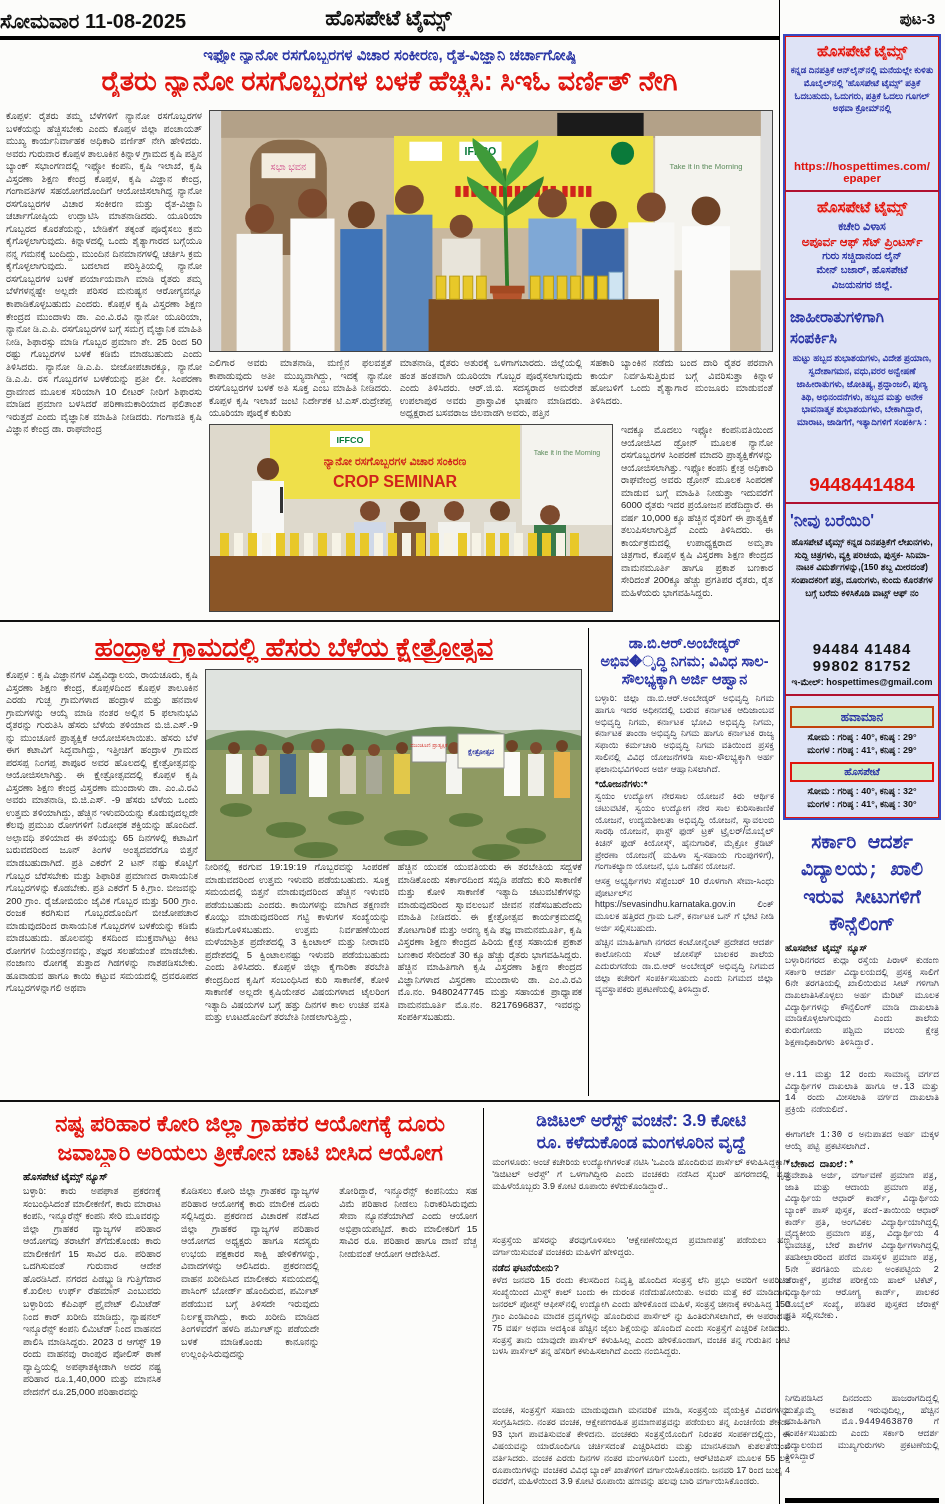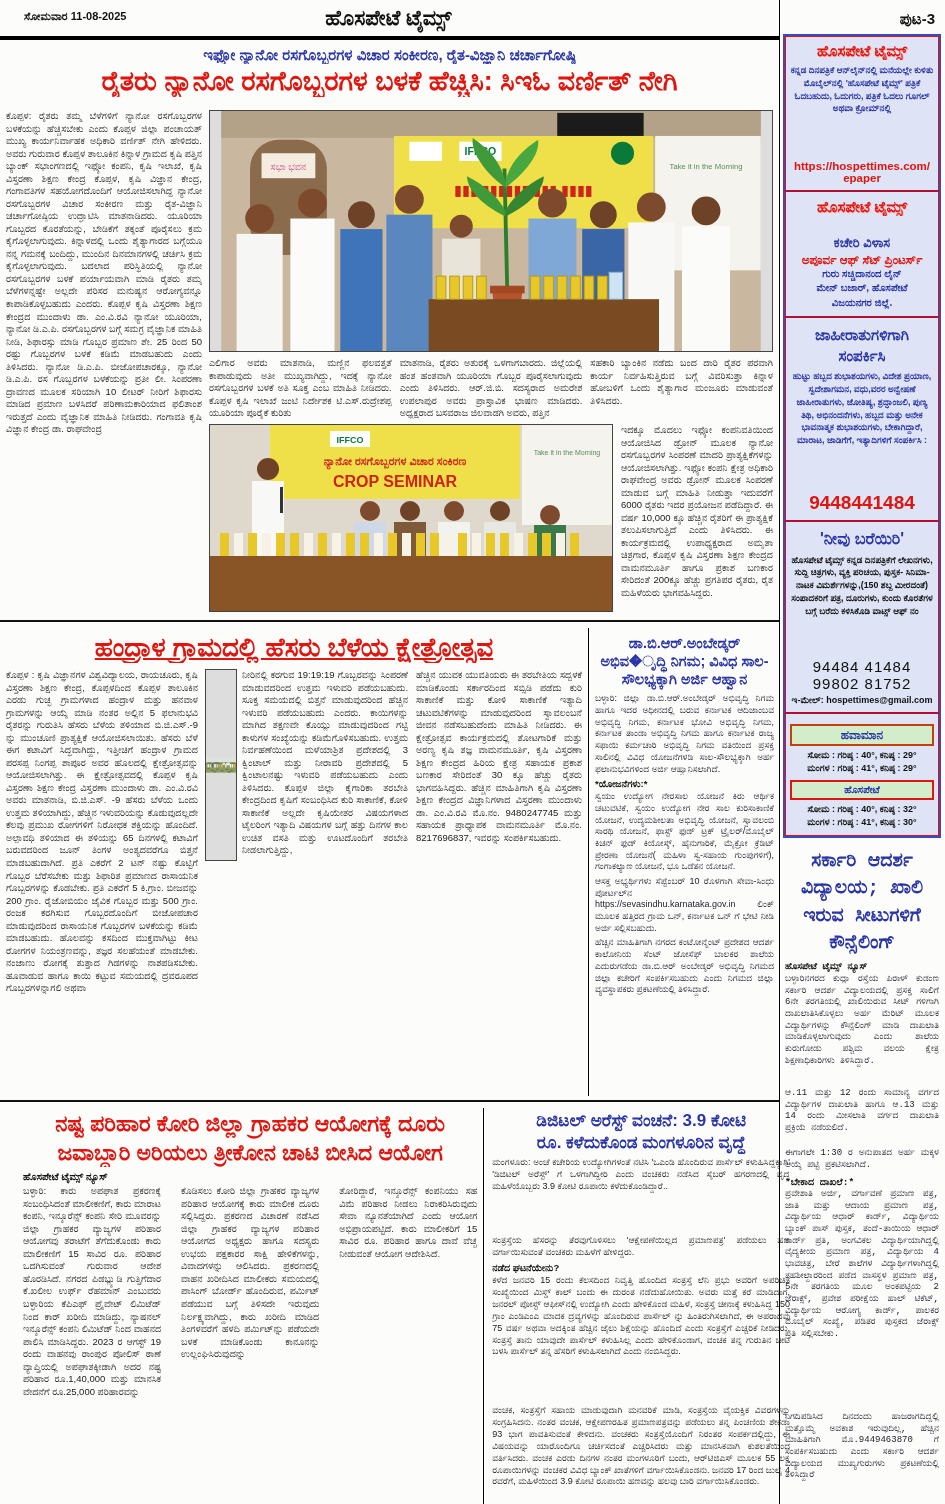--- a/index.html
+++ b/index.html
@@ -1,20 +1,20 @@
 <!DOCTYPE html>
 <html><head>
 <meta charset="utf-8">
 <style>
   html,body{margin:0;padding:0;background:#888;}
   .page{position:relative;width:945px;height:1504px;background:#fcfcfa;margin:0 auto;
         font-family:"Liberation Sans","DejaVu Sans",sans-serif;color:#1d1d1d;overflow:hidden;}
   .abs{position:absolute;}
   
-  .hdr-date{left:24px;top:10px;font-size:11px;font-weight:bold;color:#111;text-align:right;}
+  .hdr-date{left:0;top:10px;font-size:20px;font-weight:bold;color:#111;text-align:right;}
   .masthead{left:0;top:6px;width:777px;text-align:center;font-size:21px;font-weight:bold;color:#111;}
   .pageno{right:10px;top:10px;font-size:15px;font-weight:bold;color:#111;}
   .hdr-rule{left:0;top:36px;width:779px;height:0;border-top:3px solid #000;border-bottom:1px solid #000;}
   
   .main{position:absolute;left:0;top:0;width:779px;height:1504px;border-right:1px solid #000;}
   .kicker{left:0;top:46px;width:779px;text-align:center;font-size:15px;font-weight:bold;
           color:#2a35a5;white-space:nowrap;overflow:hidden;}
   .headline-red{color:#e0150e;font-weight:bold;}
   .h1line{left:0;top:66px;width:779px;text-align:center;font-size:27px;white-space:nowrap;overflow:hidden;}
   .bodytxt{font-size:9.5px;line-height:1.32;text-align:justify;color:#222;overflow:hidden;}
@@ -26,21 +26,21 @@
   .strip3 .col{flex:1;}
   .row2{display:flex;gap:8px;height:188px;}
   .photo-frame{border:1px solid #444;background:#ddd;}
   .hrule1{left:0;top:620px;width:779px;border-top:2px solid #111;}
   
   .mid{left:0;top:628px;width:779px;height:468px;display:flex;}
   .handrala{width:588px;padding:2px 6px 0 6px;}
   .h2line{width:100%;text-align:center;font-size:26px;white-space:nowrap;overflow:hidden;margin:2px 0 6px 0;text-decoration:underline;}
   .hand-grid{display:flex;gap:7px;height:412px;}
   .hand-c1{width:192px;height:412px;}
-  .hand-right{width:377px;display:flex;flex-direction:row;gap:5px;}
+  .hand-right{width:377px;display:flex;flex-direction:column;}
   .two-cols{display:flex;gap:8px;height:212px;}
   .two-cols .col{flex:1;}
   .ambedkar{width:191px;border-left:1px solid #000;padding:4px 5px 0 6px;}
   .headline-blue{color:#2a35a5;font-weight:bold;}
   .h3line{text-align:center;font-size:14.5px;line-height:1.25;margin:2px 0 5px 0;}
   .bluebody{font-size:9px;line-height:1.3;text-align:justify;color:#223;overflow:hidden;}
   .subhead{font-weight:bold;color:#111;font-size:9.5px;margin:3px 0 1px 0;}
   .hrule2{left:0;top:1100px;width:779px;border-top:2px solid #111;}
   
   .bottom{left:17px;top:1108px;width:779px;height:396px;display:flex;}
@@ -54,23 +54,23 @@
   .digital .bodytxt{font-size:9px;}
   
   .sidebar{position:absolute;left:783px;top:34px;width:158px;}
   .sb-outer{border:2px solid #3a49c0;background:#dee3f6;box-shadow:0 0 0 1px #e0150e inset;}
   .sb-sec{padding:6px 5px;border-bottom:2px solid #b01030;}
   .sb-sec:last-child{border-bottom:none;}
   .sb-logo{font-size:15px;font-weight:bold;color:#e0150e;text-align:center;
            text-shadow:1px 1px 0 #f8c0c0;white-space:nowrap;overflow:hidden;}
   .sb-txt{font-size:8.8px;line-height:1.45;color:#2a35a5;font-weight:bold;text-align:center;overflow:hidden;}
   .sb-url{font-size:11.5px;font-weight:bold;color:#e0150e;text-align:center;word-break:break-all;}
-  .sb-h{font-size:15px;font-weight:bold;color:#2a35a5;text-align:center;line-height:1.4;}
+  .sb-h{font-size:15px;font-weight:bold;color:#2a35a5;text-align:left;line-height:1.4;}
   .sb-phone-big{font-size:19px;font-weight:bold;color:#e0150e;text-align:center;margin-top:4px;}
-  .sb-phone{font-size:15px;font-weight:normal;color:#111;text-align:center;letter-spacing:1px;}
+  .sb-phone{font-size:15px;font-weight:bold;color:#111;text-align:center;letter-spacing:1px;}
   .sb-email{font-size:9px;font-weight:bold;color:#111;text-align:center;margin-top:3px;word-break:break-all;}
   .wx-head{background:#d3ecca;border:2px solid #c2410c;text-align:center;font-size:12px;
            font-weight:bold;color:#2a35a5;padding:2px 0;margin:4px 0 3px 0;}
   .wx-head.red{border-color:#e0150e;font-size:10px;}
   .wx-row{font-size:9px;font-weight:bold;color:#111;text-align:center;line-height:1.5;white-space:nowrap;overflow:hidden;}
   .school{margin-top:10px;padding:0 2px;font-family:Liberation Mono, monospace;}
   .school-h{font-size:19px;line-height:1.45;text-align:center;white-space:normal;}
   .school .byline{font-size:9px;}
   .school .bluebody{font-size:9px;}
   .end-bar{height:5px;background:#000;margin-top:8px;}
@@ -323,21 +323,21 @@
   <aside class="sidebar">
     <div class="sb-outer">
       <div class="sb-sec">
         <div class="sb-logo">ಹೊಸಪೇಟೆ ಟೈಮ್ಸ್</div>
         <div class="sb-txt" style="margin-top:4px;height:96px;">ಕನ್ನಡ ದಿನಪತ್ರಿಕೆ ಆನ್‌ಲೈನ್‌ನಲ್ಲಿ ಮನೆಯಲ್ಲೇ ಕುಳಿತು ಮೊಬೈಲ್‌ನಲ್ಲಿ 'ಹೊಸಪೇಟೆ ಟೈಮ್ಸ್' ಪತ್ರಿಕೆ ಓದಬಹುದು, ಓದುಗರು, ಪತ್ರಿಕೆ ಓದಲು ಗೂಗಲ್ ಅಥವಾ ಕ್ರೋಮ್‌ನಲ್ಲಿ</div>
         <div class="sb-url">https://hospettimes.com/</div>
         <div class="sb-url">epaper</div>
       </div>
       <div class="sb-sec">
         <div class="sb-logo">ಹೊಸಪೇಟೆ ಟೈಮ್ಸ್</div>
-        <div class="sb-txt" style="font-size:13px;margin-top:18px;">ಕಚೇರಿ ವಿಳಾಸ</div>
+        <div class="sb-txt" style="font-size:11px;margin-top:3px;">ಕಚೇರಿ ವಿಳಾಸ</div>
         <div class="sb-url" style="font-size:12px;">ಅಪೂರ್ವ ಆಫ್ ಸೆಟ್ ಪ್ರಿಂಟರ್ಸ್</div>
         <div class="sb-txt" style="font-size:10px;">ಗುರು ಸಚ್ಚಿದಾನಂದ ಲೈನ್</div>
         <div class="sb-txt" style="font-size:10px;">ಮೇನ್ ಬಜಾರ್, ಹೊಸಪೇಟೆ</div>
         <div class="sb-txt" style="font-size:10px;">ವಿಜಯನಗರ ಜಿಲ್ಲೆ.</div>
       </div>
       <div class="sb-sec">
         <div class="sb-h">ಜಾಹೀರಾತುಗಳಿಗಾಗಿ</div>
         <div class="sb-h">ಸಂಪರ್ಕಿಸಿ</div>
         <div class="sb-txt" style="margin-top:4px;height:118px;">ಹುಟ್ಟು ಹಬ್ಬದ ಶುಭಾಶಯಗಳು, ವಿದೇಶ ಪ್ರಯಾಣ, ಸ್ವದೇಶಾಗಮನ, ವಧು,ವರರ ಅನ್ವೇಷಣೆ ಜಾಹೀರಾತುಗಳು, ಜೋತಿಷ್ಯ, ಶ್ರದ್ಧಾಂಜಲಿ, ಪುಣ್ಯ ತಿಥಿ, ಅಭಿನಂದನೆಗಳು, ಹಬ್ಬದ ಮತ್ತು ಅನೇಕ ಭಾವನಾತ್ಮಕ ಶುಭಾಶಯಗಳು, ಬೇಕಾಗಿದ್ದಾರೆ, ಮಾರಾಟ, ಜಾಡಿಗೆಗೆ, ಇತ್ಯಾದಿಗಳಿಗೆ ಸಂಪರ್ಕಿಸಿ :</div>
         <div class="sb-phone-big">9448441484</div>

